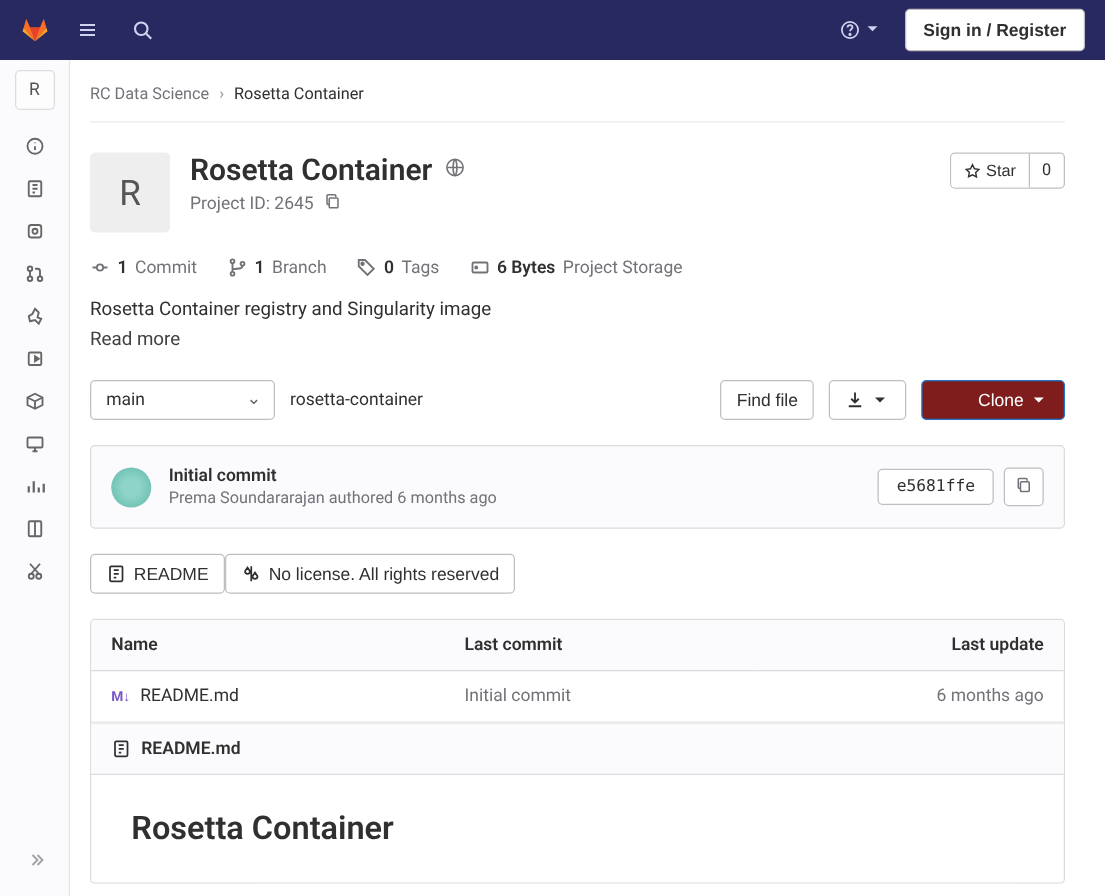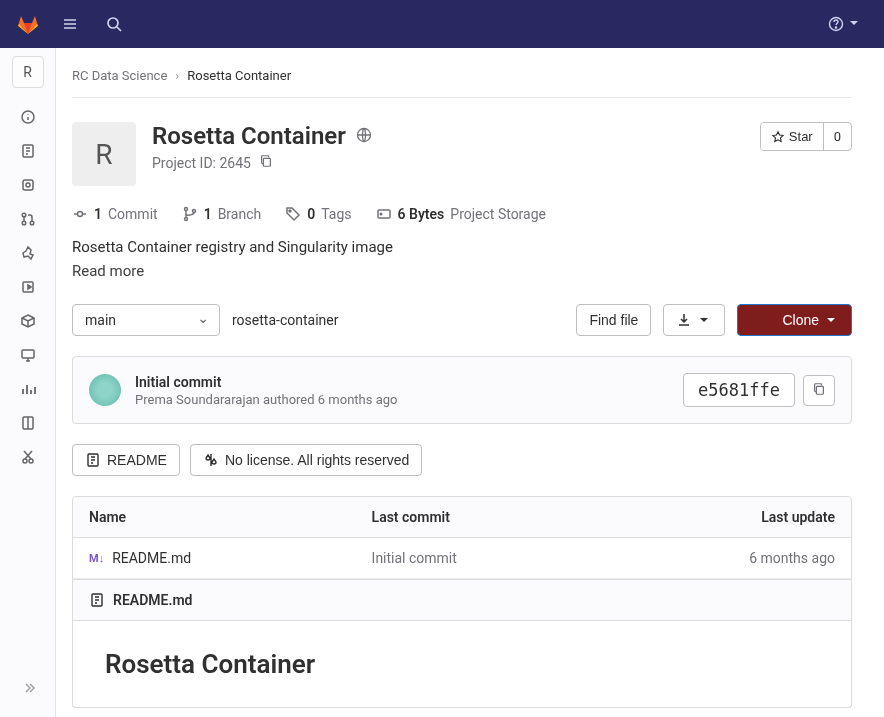--- a/index.html
+++ b/index.html
@@ -46,23 +46,23 @@
 .spacer { flex: 1; }
 .btn { border: 1px solid #bfbfbf; background: #fff; border-radius: 4px; padding: 7px 12px; font-size: 14px; cursor: pointer; color: #303030; display: flex; align-items: center; gap: 4px; }
 .btn-primary { background: #7f1d1d; color: #fff; border-color: #1f75cb; padding-left: 44px; }
 .btn svg { width: 16px; height: 16px; }
 .commit-box { border: 1px solid #dbdbdb; border-radius: 4px; padding: 16px; display: flex; align-items: center; justify-content: space-between; margin-bottom: 20px; background: #fbfafd; }
 .commit-left { display: flex; align-items: center; gap: 14px; }
 .commit-avatar { width: 32px; height: 32px; border-radius: 50%; background: radial-gradient(circle, #8fd4c8 30%, #5fb8a8 100%); }
 .commit-title { font-weight: 600; font-size: 14px; }
 .commit-meta { color: #737278; font-size: 13px; margin-top: 2px; }
 .commit-right { display: flex; align-items: center; gap: 8px; }
-.sha-box { border: 1px solid #bfbfbf; border-radius: 4px; padding: 6px 14px; font-family: monospace; font-size: 17px; background: #fff; }
+.sha-box { border: 1px solid #bfbfbf; border-radius: 4px; padding: 6px 14px; font-family: monospace; font-size: 13px; background: #fff; }
 .copy-btn { border: 1px solid #bfbfbf; border-radius: 4px; padding: 6px 8px; background: #fff; cursor: pointer; }
-.badges-row { display: flex; gap: 10px; margin-bottom: 20px; }
+.badges-row { display: flex; margin-bottom: 20px; }
 .badge-btn { border: 1px solid #bfbfbf; border-radius: 4px; padding: 7px 12px; background: #fff; display: flex; align-items: center; gap: 6px; font-size: 14px; color: #303030; cursor: pointer; }
 .badge-btn svg { width: 16px; height: 16px; }
 .file-table { width: 100%; border: 1px solid #dbdbdb; border-radius: 4px 4px 0 0; border-collapse: separate; border-spacing: 0; overflow: hidden; }
 .file-table th { background: #fbfafd; text-align: left; padding: 12px 16px; font-weight: 600; font-size: 14px; border-bottom: 1px solid #dbdbdb; color: #303030; }
 .file-table th:last-child { text-align: right; }
 .file-table td { padding: 12px 16px; border-bottom: 1px solid #eaeaea; font-size: 14px; }
 .file-table td:last-child { text-align: right; color: #737278; }
 .file-name { display: flex; align-items: center; gap: 8px; }
 .file-icon { color: #7b58c6; font-size: 11px; font-weight: 700; }
 .last-commit-cell { color: #737278; }
@@ -102,20 +102,21 @@
           <circle cx="8" cy="8" r="6.5"></circle>
           <path d="M6 6a2 2 0 114 0c0 1-2 1.5-2 3"></path>
           <circle cx="8" cy="11.5" r="0.6" fill="currentColor"></circle>
         </svg>
       <span class="chev-down">
         <svg width="10" height="10" viewBox="0 0 16 16" fill="currentColor">
             <path d="M4 6l4 4 4-4z"></path>
           </svg>
       </span>
     </button>
+    <button class="signin-btn">Sign in / Register</button>
   </div>
 </div>
 
 <div class="layout">
   <div class="sidebar">
     <div class="sidebar-avatar">R</div>
     <div class="sidebar-item">
         <svg viewBox="0 0 16 16" stroke="currentColor" stroke-width="1.5" fill="none">
           <circle cx="8" cy="8" r="6"></circle>
           <path d="M8 5v.5M8 8v3"></path>

